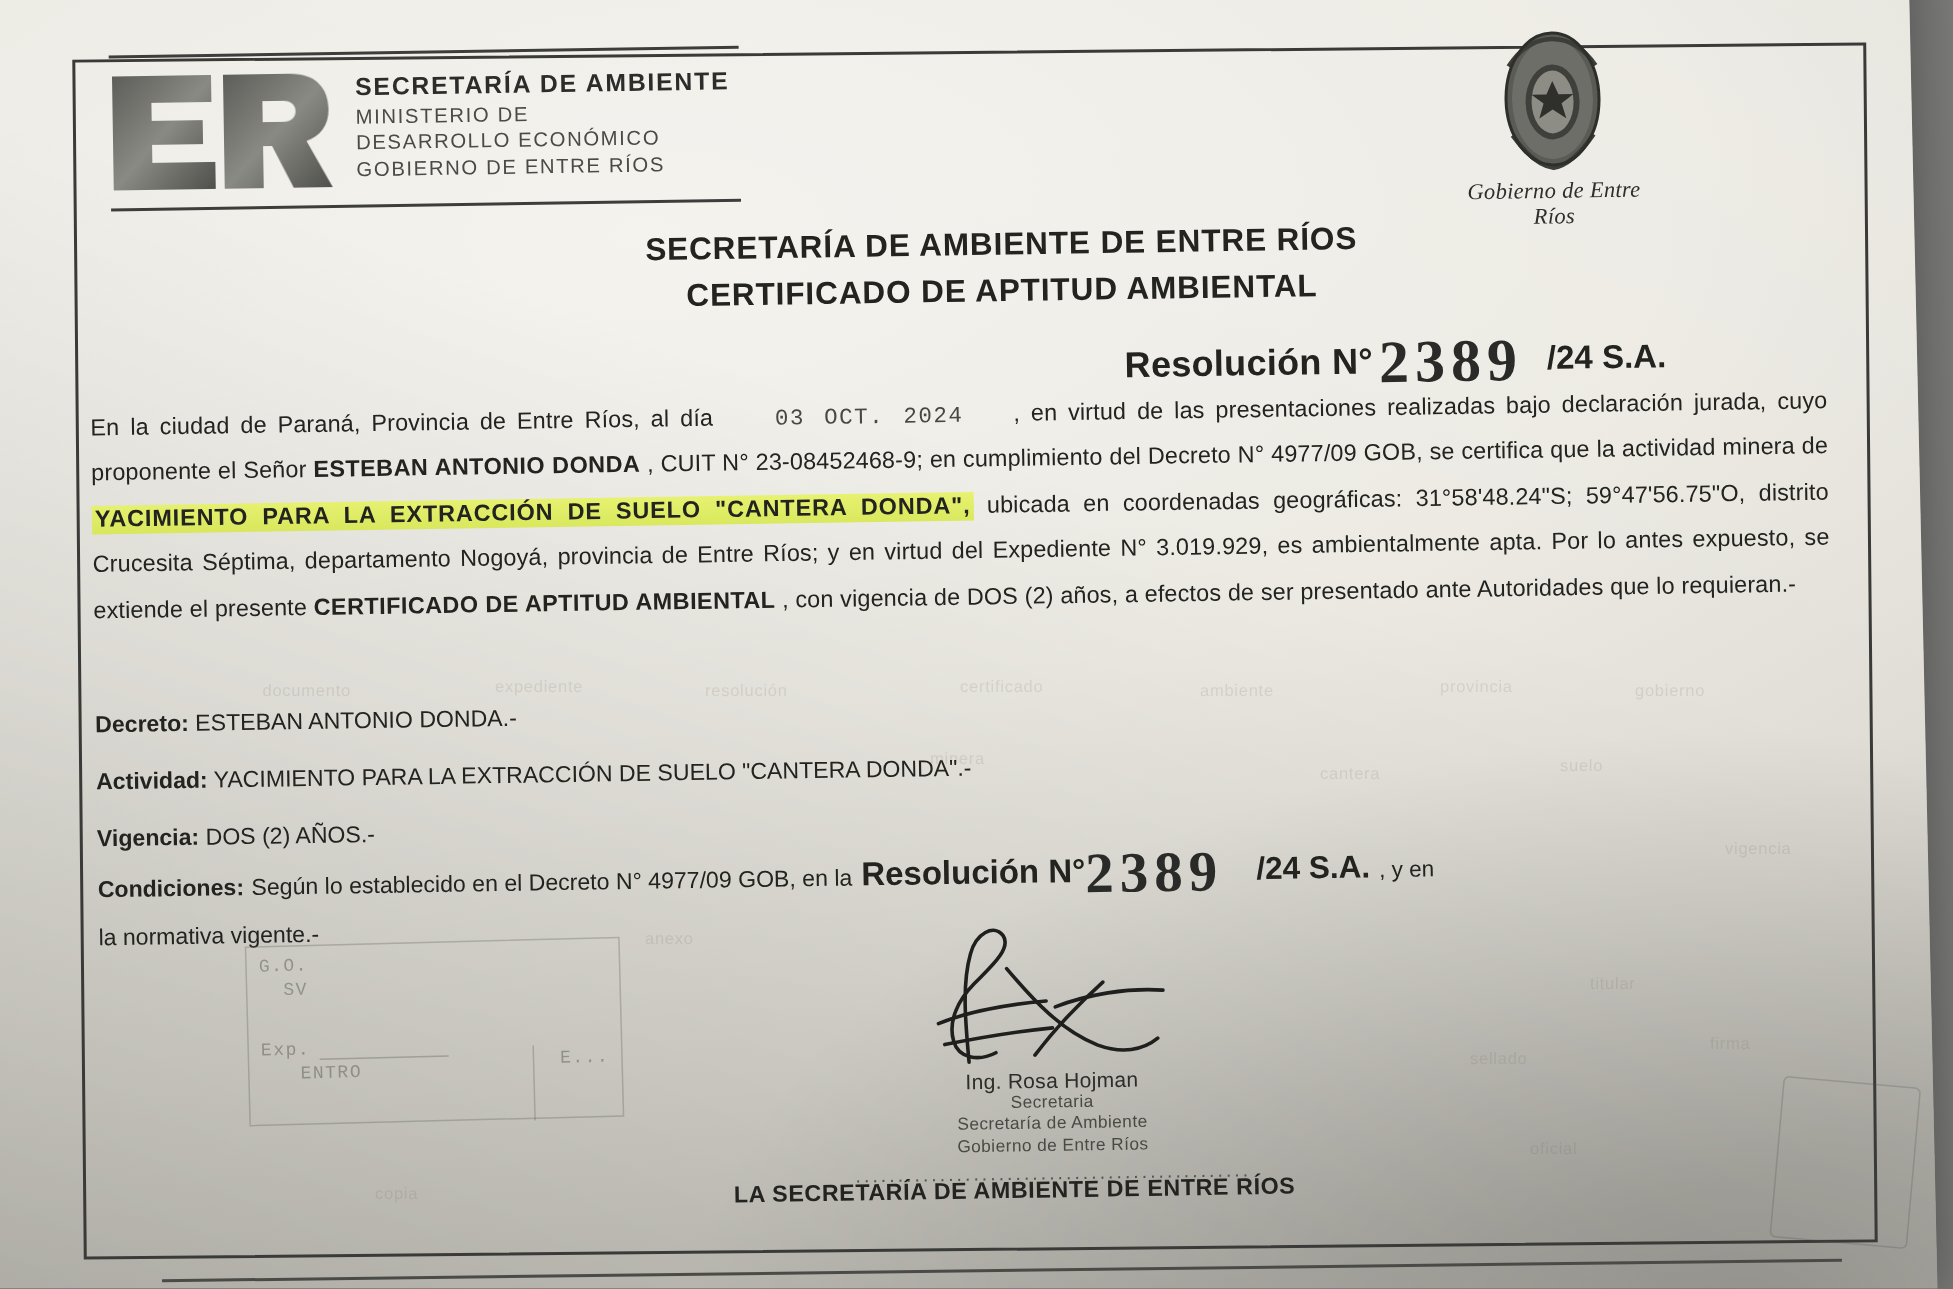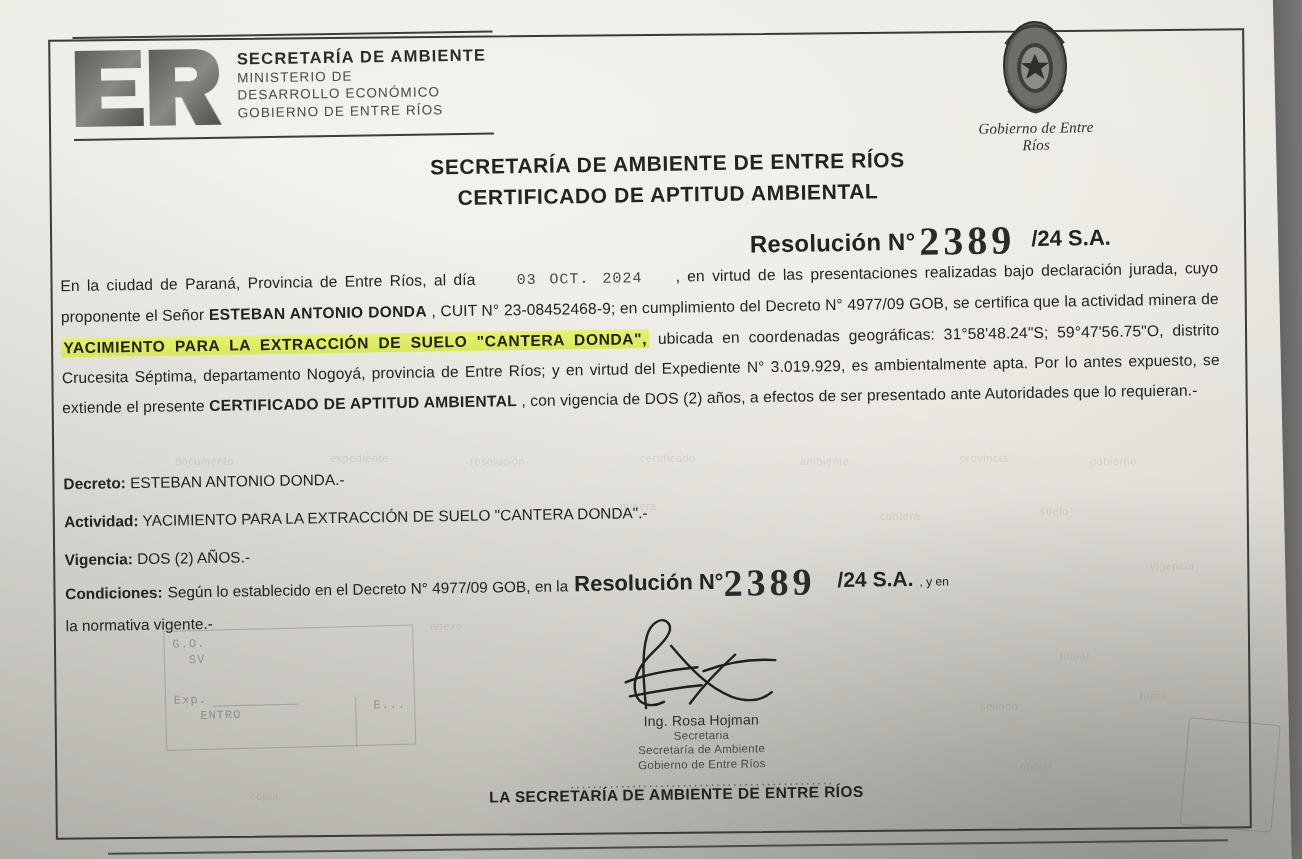--- a/index.html
+++ b/index.html
@@ -276,21 +276,21 @@
     position: relative;
     top: 7px;
     color: #2a2a28;
   }
   #cond-inline .suf2 {
     font-size: 21px;
     font-weight: bold;
     margin-left: 22px;
   }
   #cond-inline .tail {
-    font-size: 12px;
+    font-size: 15px;
     margin-left: 6px;
   }
   #cond-tail2 { margin-top: -2px; }
 
   
   #stampbox {
     position: absolute;
     left: 160px;
     top: 622px;
     width: 250px;

